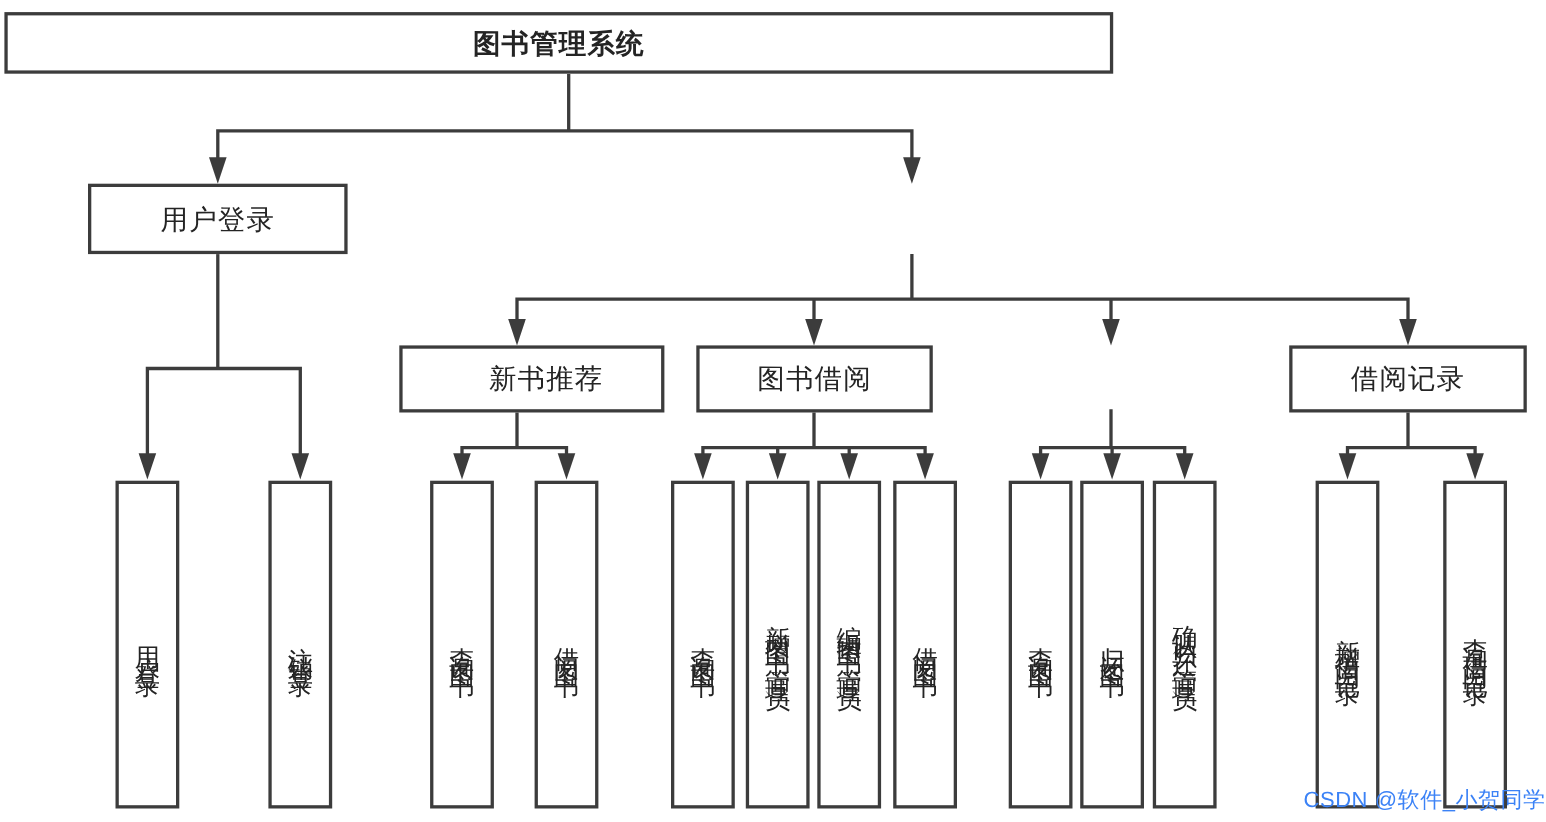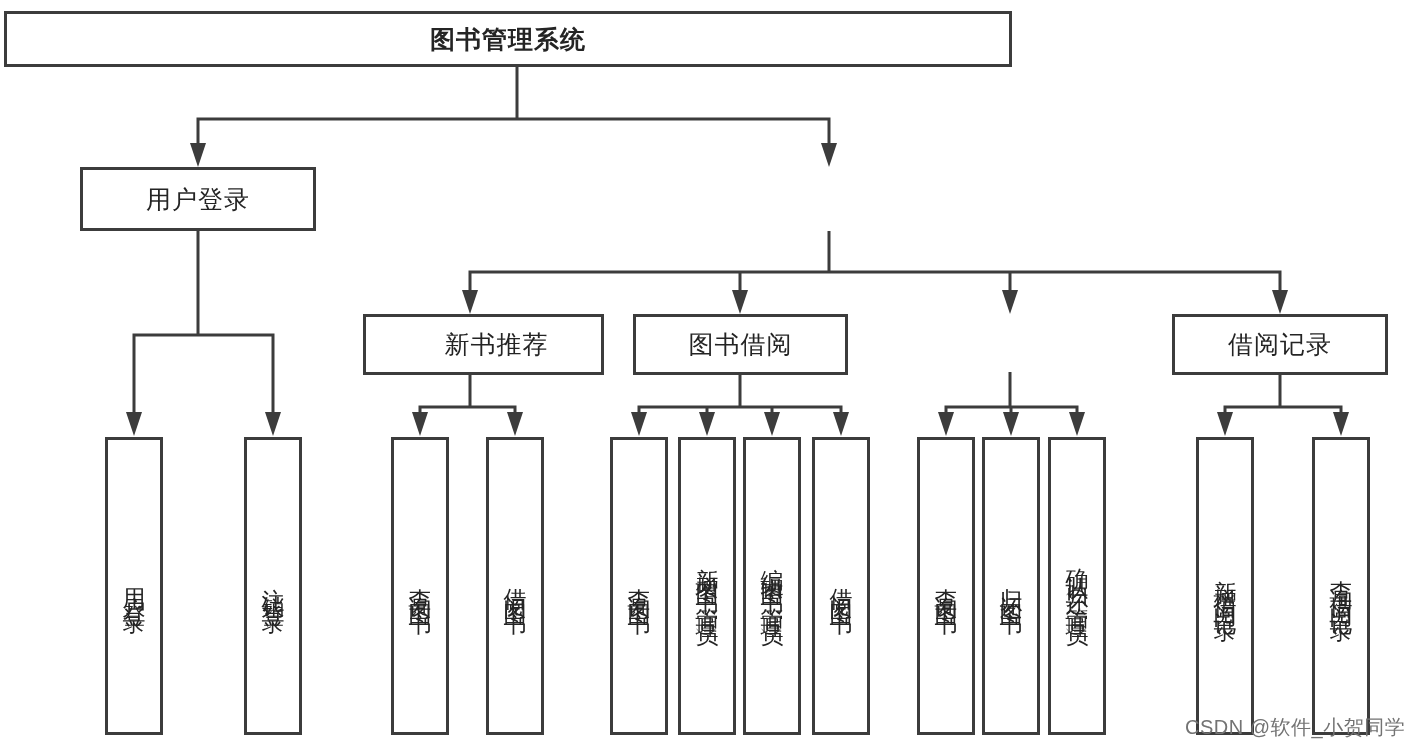--- a/index.html
+++ b/index.html
@@ -44,21 +44,21 @@
     line-height: 1;
     color: #242424;
     white-space: nowrap;
   }
   .watermark {
     position: absolute;
     left: 1185px;
     top: 714px;
     font-size: 20px;
     letter-spacing: 0.5px;
-    color: #737373;
+    color: #3b82f6;
     white-space: nowrap;
   }
 </style>
 </head>
 <body>
 
 <div id="canvas">
 
   <svg id="connectors" width="1405" height="747" viewBox="0 0 1405 747" xmlns="http://www.w3.org/2000/svg">
     <g stroke="#3c3c3c" stroke-width="3" fill="none">

